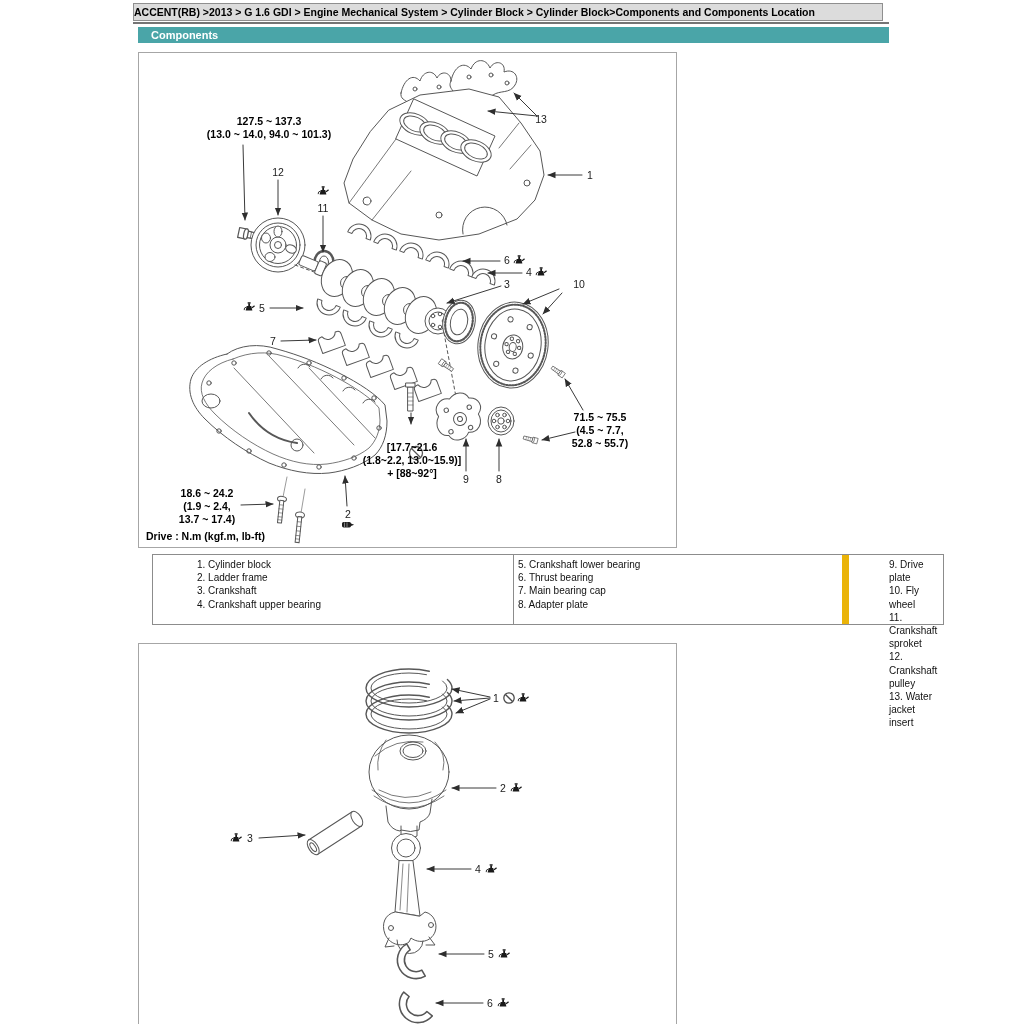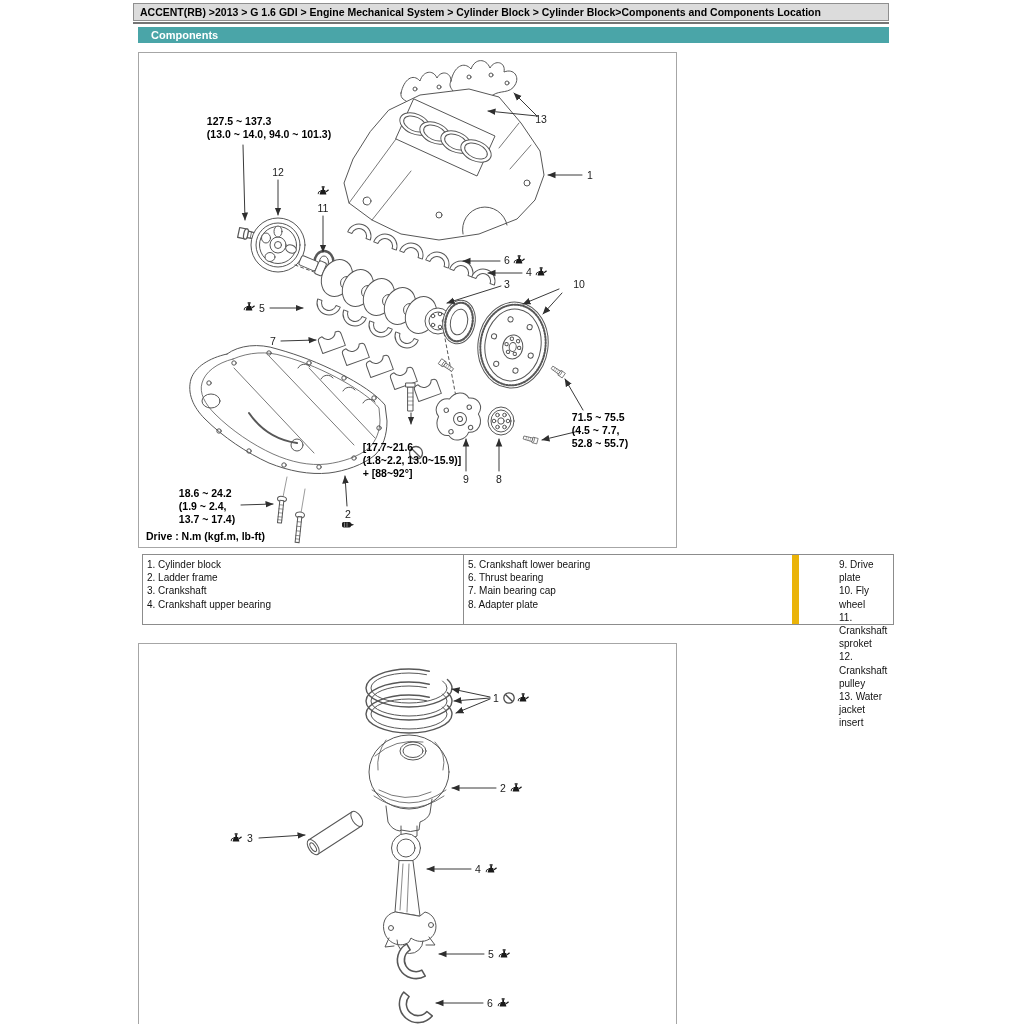--- a/index.html
+++ b/index.html
@@ -1,38 +1,38 @@
 <!DOCTYPE html>
 <html><head>
 <meta charset="utf-8">
 <style>
   html,body{margin:0;padding:0;background:#fff;}
   .page{position:relative;width:1024px;height:1024px;background:#fff;overflow:hidden;
         font-family:"Liberation Sans", sans-serif;}
   .crumbbar{position:absolute;left:133px;top:3px;width:748px;height:16px;background:#dcdcdc;
         border:1px solid #8f8f8f;font-weight:bold;font-size:10.5px;line-height:16px;
-        padding-left:6px;color:#000;white-space:nowrap;overflow:hidden;}
+        color:#000;white-space:nowrap;overflow:hidden;}
   .crumbline{position:absolute;left:133px;top:22px;width:756px;height:2px;background:#757575;}
   .sectionbar{position:absolute;left:138px;top:27px;width:738px;height:16px;background:#4aa5a8;
         color:#fff;font-weight:bold;font-size:11px;line-height:16px;padding-left:13px;}
   .figbox{position:absolute;left:138px;background:#fff;border:1px solid #a6a6a6;}
   #fig1{top:52px;width:537px;height:494px;}
   #fig2{top:643px;width:537px;height:381px;}
   .art{position:absolute;left:0;top:0;}
-  .legend{position:absolute;left:142px;top:554px;width:750px;height:69px;border:1px solid #8c8c8c;
-        display:flex;background:#fff;}
+  .legend{position:absolute;left:152px;top:554px;width:750px;height:69px;border:1px solid #8c8c8c;
+        display:flex;background:#fff;padding-left:40px;}
   .legend .col{padding:3px 4px 0 4px;font-size:10px;line-height:13.2px;color:#111;}
   .legend .c1{width:312px;border-right:1px solid #8c8c8c;}
   .legend .c2{width:320px;border-right:7px solid #eab308;}
   .legend .c3{flex:1;margin-left:36px;}
   .co{position:absolute;font-size:10.5px;color:#1a1a1a;transform:translate(-50%,-50%);
         white-space:nowrap;}
   .ic{position:absolute;transform:translate(-50%,-50%);line-height:0;}
   .tq{position:absolute;transform:translateX(-50%);font-weight:bold;font-size:10.5px;
-        line-height:13px;text-align:left;white-space:nowrap;color:#000;}
+        line-height:13px;text-align:center;white-space:nowrap;color:#000;}
   .tnote{position:absolute;left:7px;top:477px;font-weight:bold;font-size:10.5px;color:#000;}
 </style>
 </head>
 <body>
 
 <svg width="0" height="0" style="position:absolute">
   <defs>
     <g id="sym-oil">
       <path d="M5,8 L11,8 L12.5,14 L3.5,14 Z" fill="#1a1a1a"></path>
       <rect x="7" y="4.5" width="2.4" height="3.5" fill="#1a1a1a"></rect>

